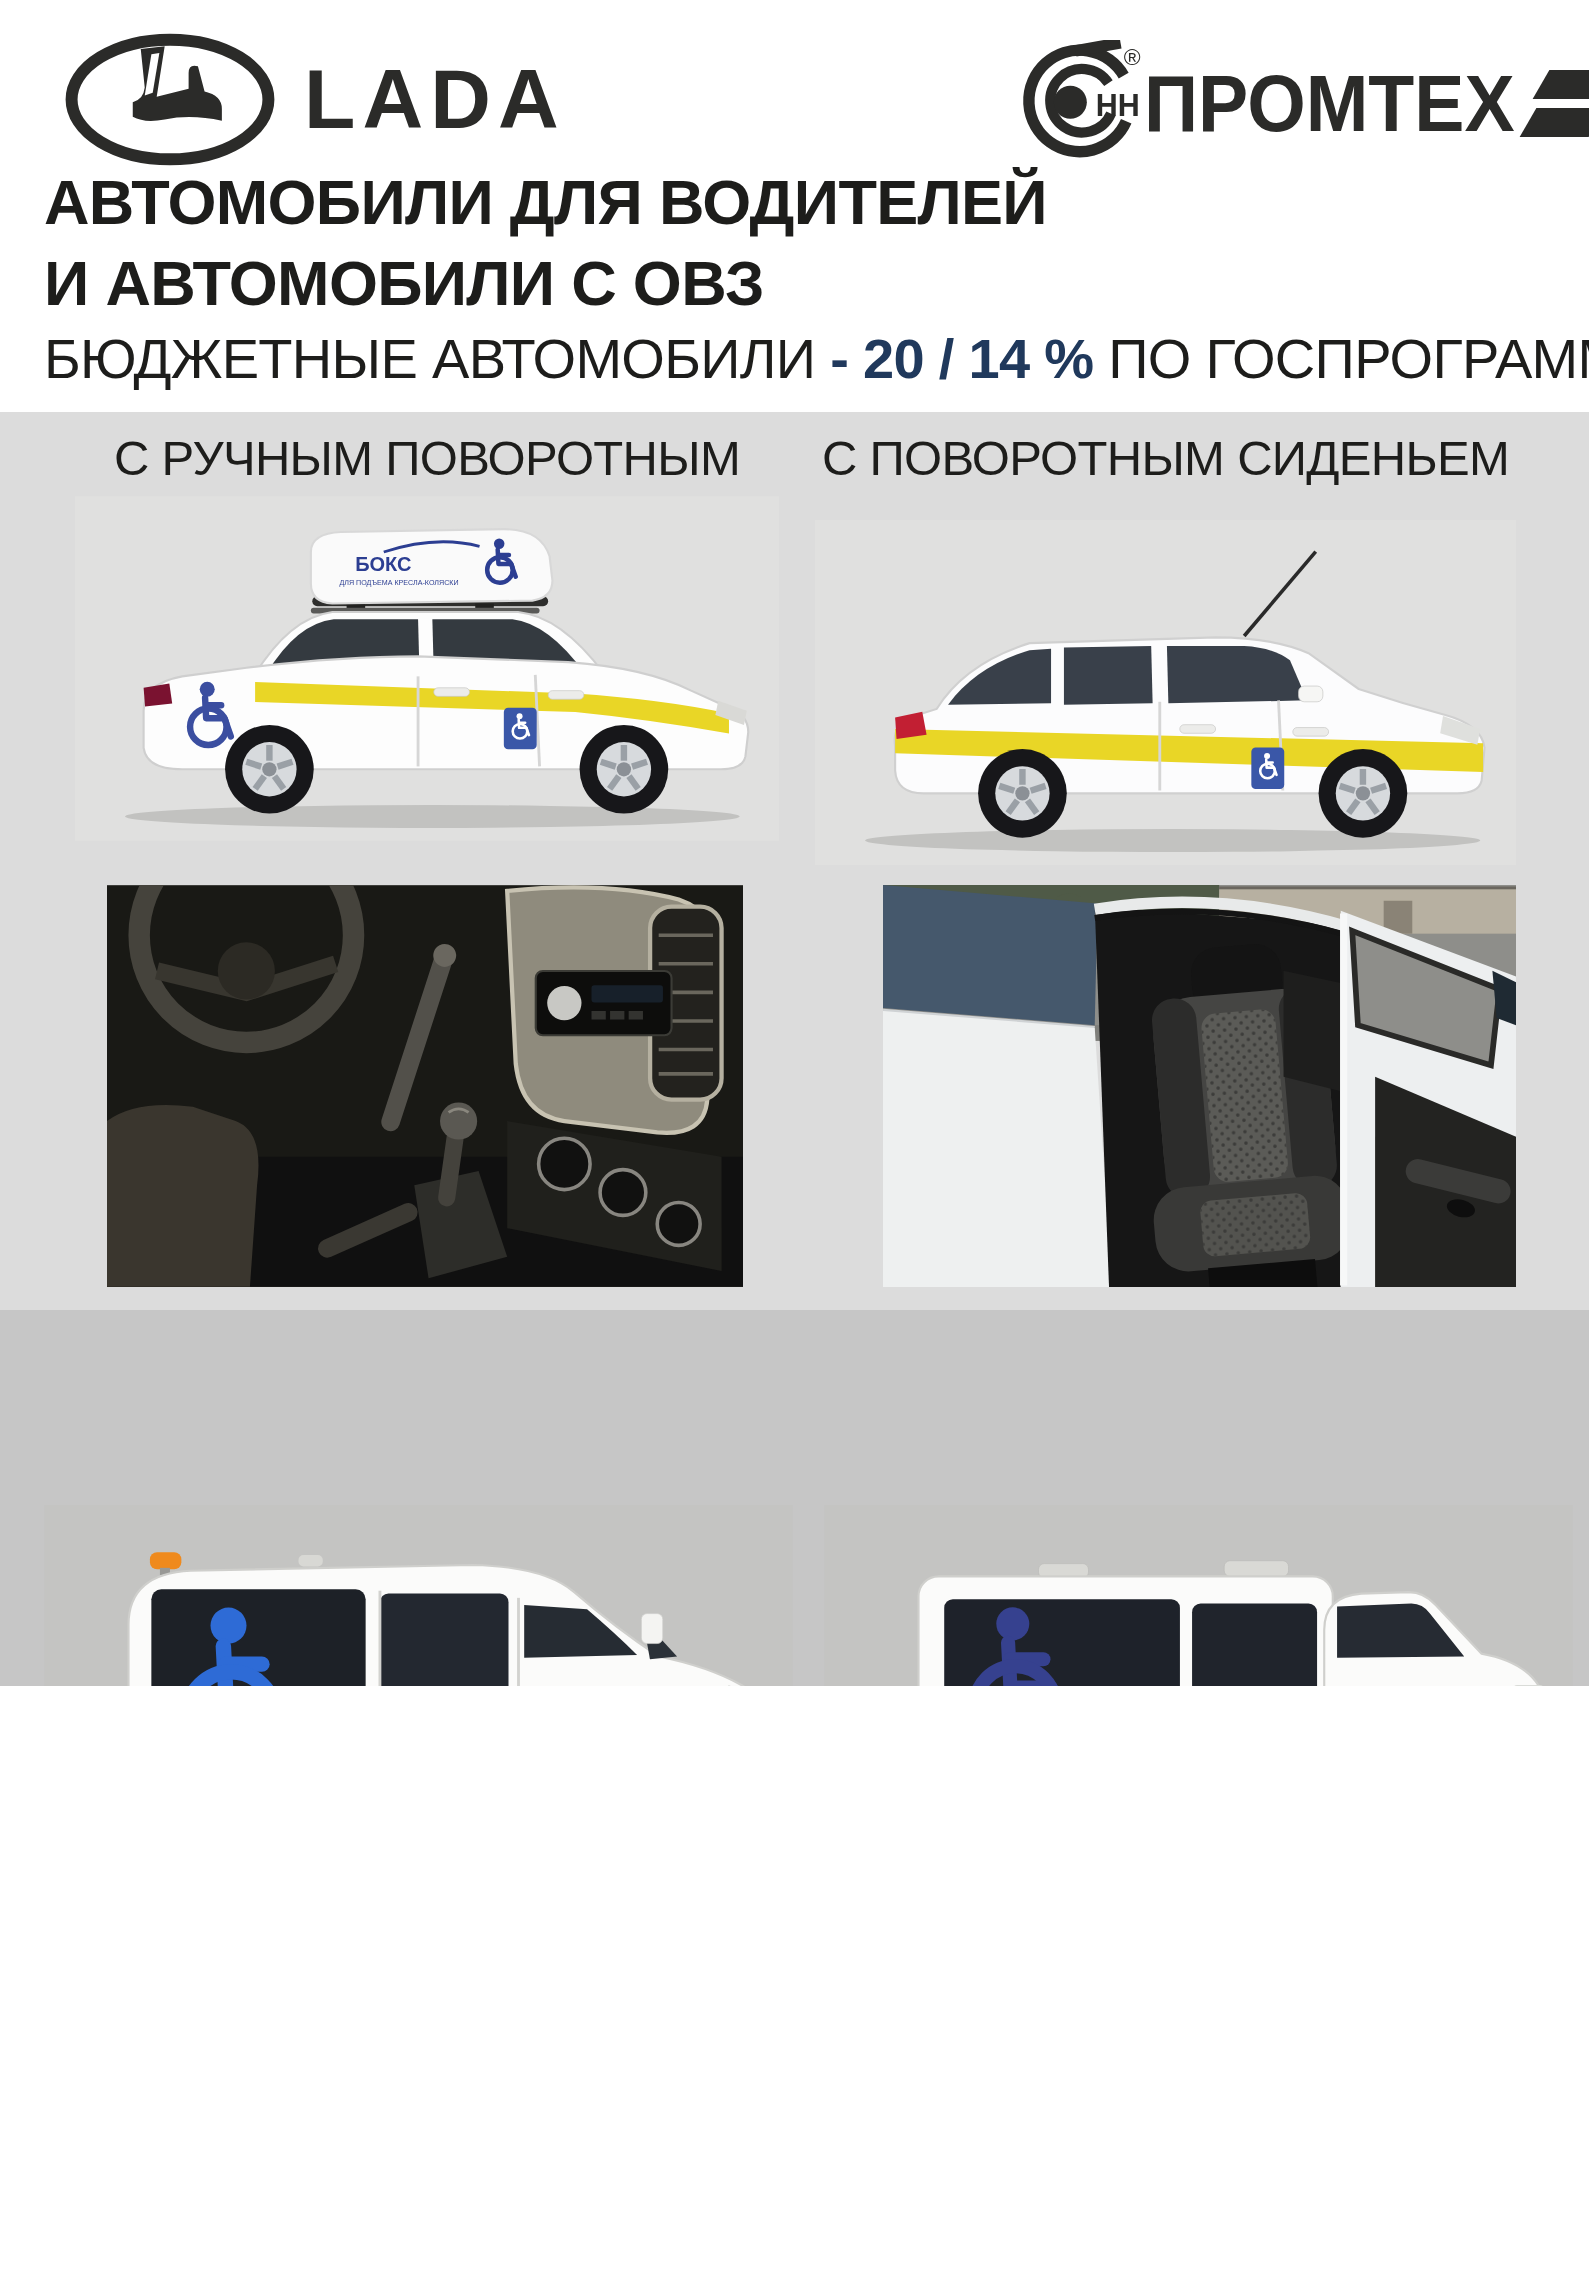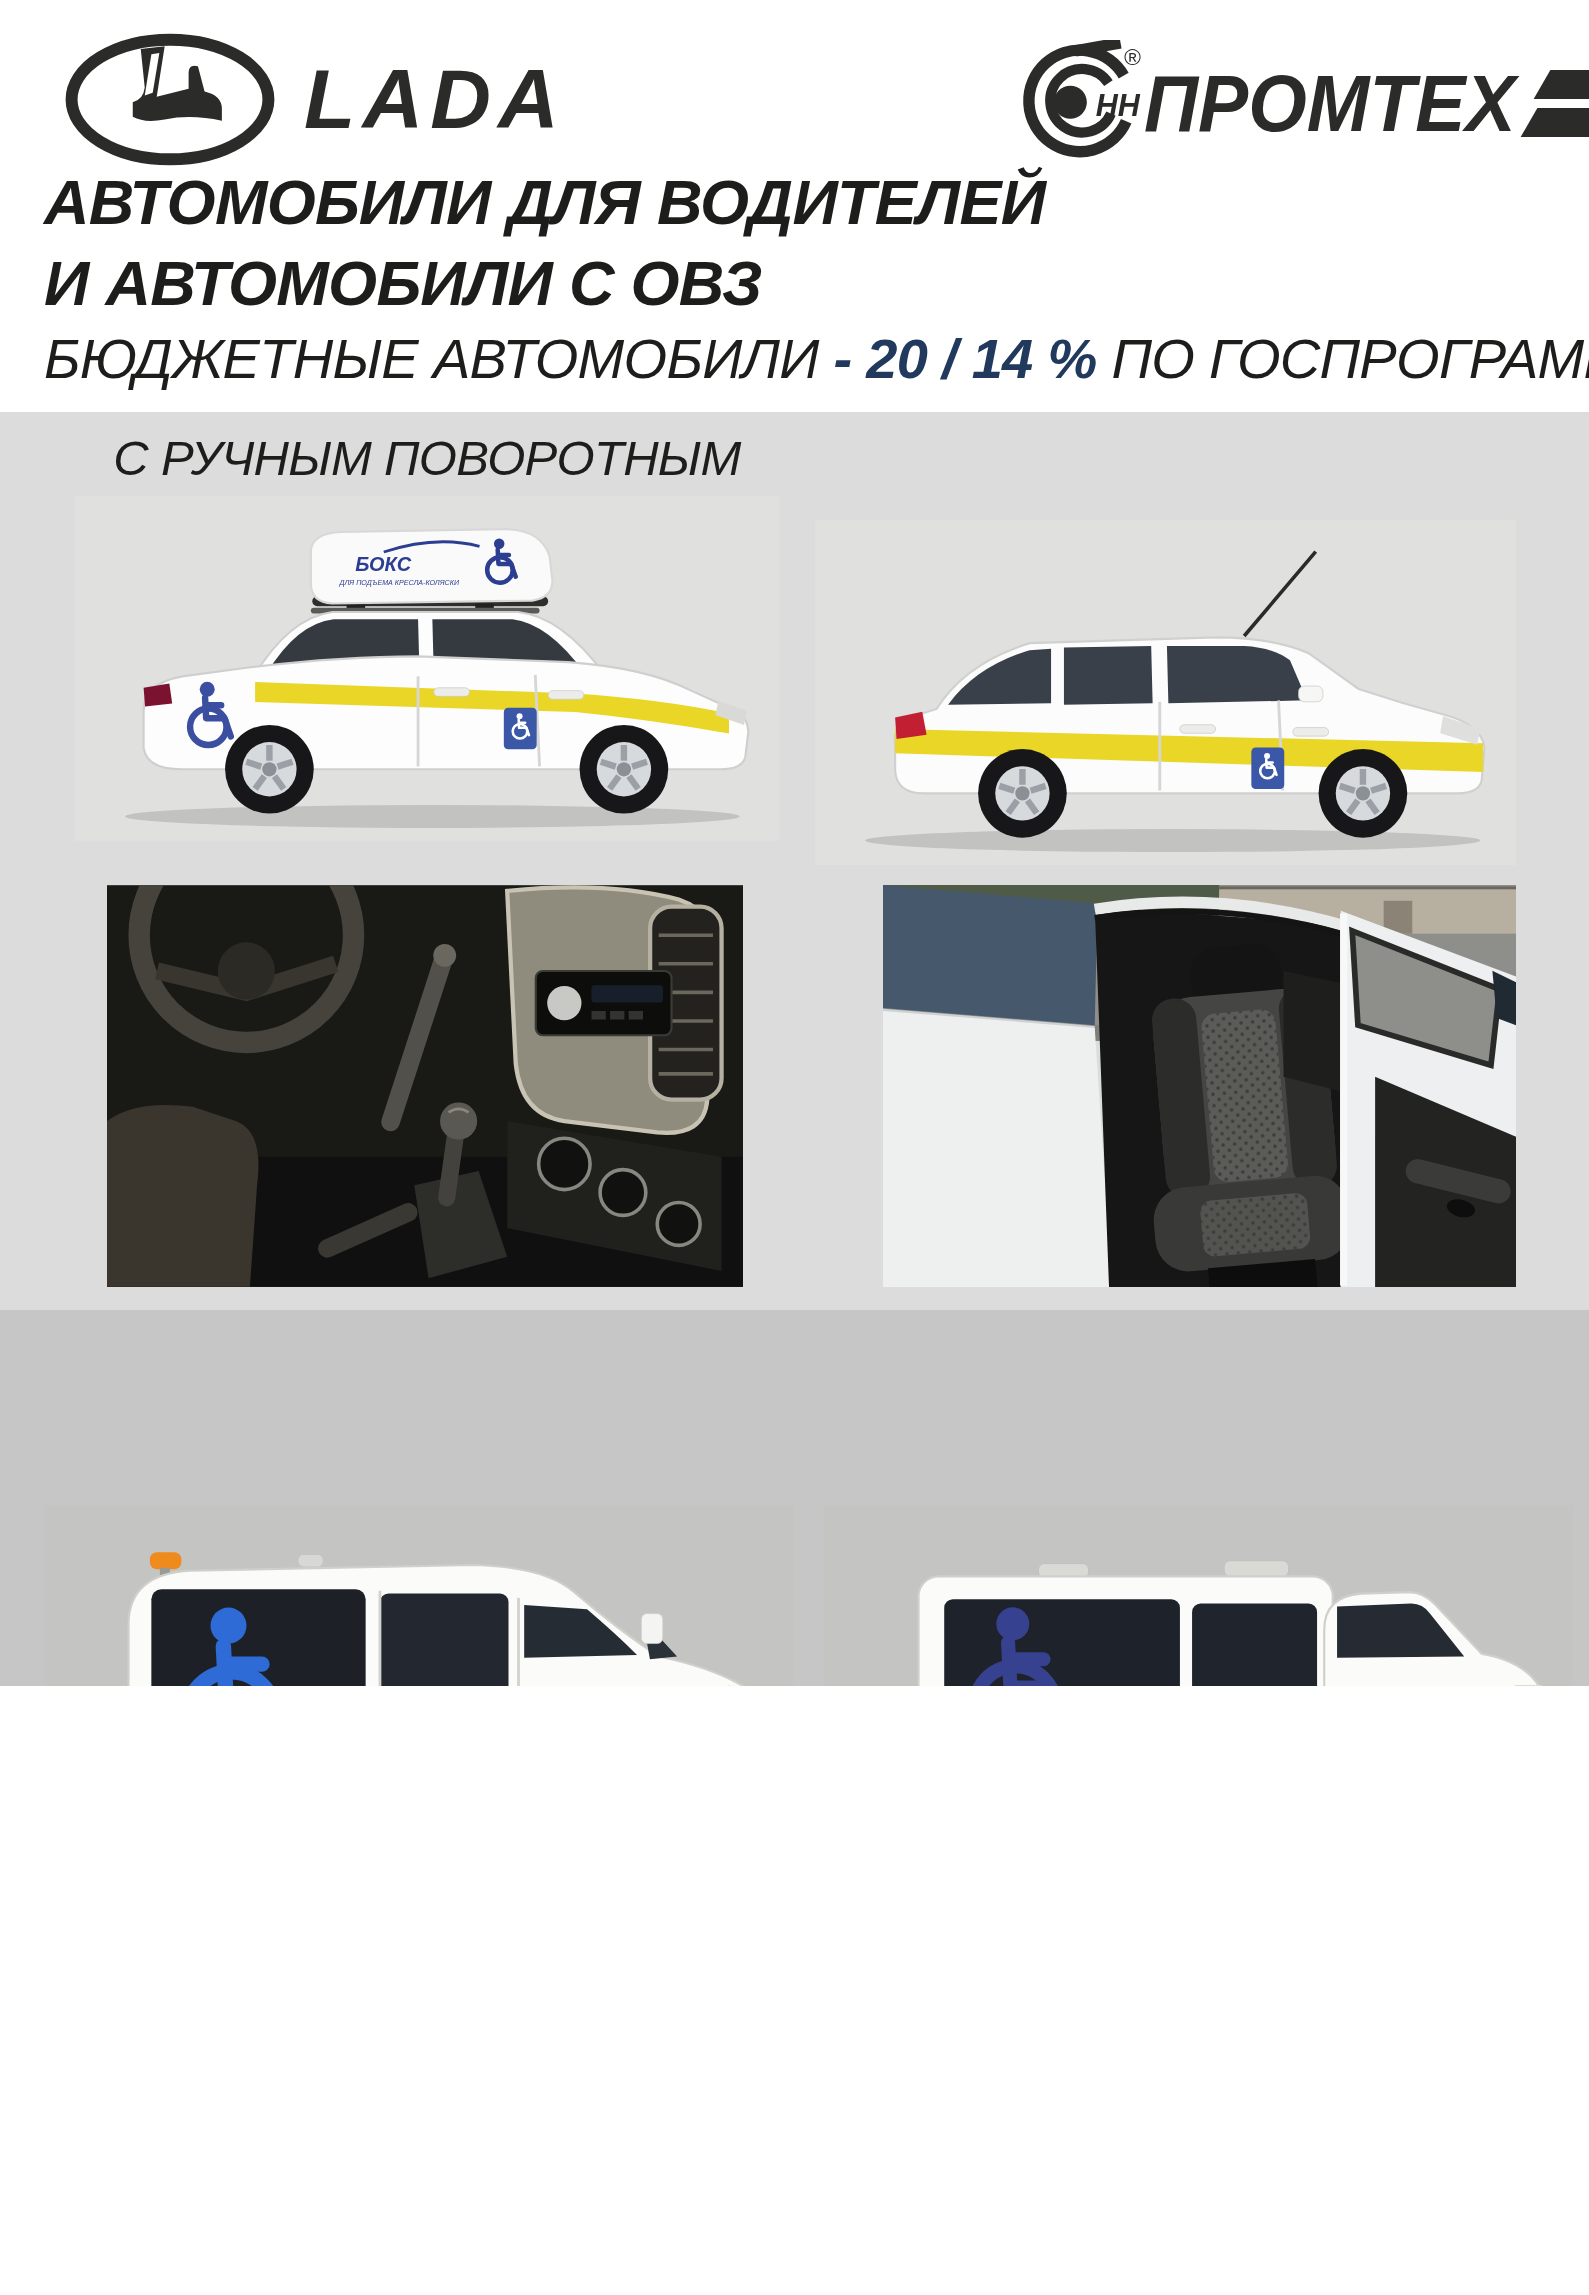--- a/index.html
+++ b/index.html
@@ -4,21 +4,21 @@
 <style>
   :root{
     --text-dark:#1d1d1b; --accent-navy:#20395c;
     --section1-bg:#dcdcdc; --section2-bg:#c6c6c6;
     --stripe-yellow:#e9d626; --stripe-gold:#f2c41d;
     --wheelchair-blue:#2e6bd6; --wheelchair-navy:#36418f;
     --badge-blue:#3a57a8; --roofbox-blue:#2c3e92; --beacon-orange:#ef8a1d;
   }
   *{margin:0;padding:0;box-sizing:border-box;}
   body{background:#fff;font-family:"Liberation Sans",sans-serif;}
-  .poster{position:relative;width:1589px;height:1686px;background:#ffffff;overflow:hidden;font-style:italic;}
+  .poster{position:relative;width:1589px;height:1686px;background:#ffffff;overflow:hidden;}
   .abs{position:absolute;}
   
   .lada-wrap{left:63px;top:33px;display:flex;align-items:center;gap:27px;}
   .lada-text{font-size:84px;font-weight:700;letter-spacing:7.1px;color:#2b2b29;}
   .pt-wrap{left:1017px;top:40px;display:flex;align-items:center;}
   .pt-text{font-size:80px;font-weight:700;color:#2b2b29;letter-spacing:0;transform:scaleX(.94);transform-origin:left center;}
   .pt-bars{display:inline-block;margin-left:2.9px;}
   .pt-bars i{display:block;width:69px;height:29px;background:#2b2b29;transform:skewX(-30deg);}
   .pt-bars i+i{margin-top:8.6px;margin-left:-13px;}
   h1.title{left:44px;top:162px;color:var(--text-dark);font-weight:700;}
@@ -129,20 +129,21 @@
     <span>АВТОМОБИЛИ ДЛЯ ВОДИТЕЛЕЙ</span>
     <span>И АВТОМОБИЛИ С ОВЗ</span>
   </h1>
 
   <p class="abs subtitle"><span>БЮДЖЕТНЫЕ АВТОМОБИЛИ </span><span class="hl">- 20 / 14 %</span><span> ПО ГОСПРОГРАММЕ</span></p>
 
   <div class="abs s1"></div>
   <div class="abs s2"></div>
 
   <div class="abs col-label c1">С РУЧНЫМ ПОВОРОТНЫМ</div>
+  <div class="abs col-label c2">С ПОВОРОТНЫМ СИДЕНЬЕМ</div>
 
   <figure class="tile t1">
     <svg viewBox="0 0 985 482">
       <rect width="985" height="482" fill="#e0e0df"></rect>
       <ellipse cx="500" cy="448" rx="430" ry="16" fill="#c2c2c0"></ellipse>
 
       <g>
         <rect x="332" y="140" width="330" height="14" rx="7" fill="#2e2e2c"></rect>
         <rect x="380" y="150" width="26" height="16" fill="#222220"></rect>
         <rect x="560" y="150" width="26" height="16" fill="#222220"></rect>

